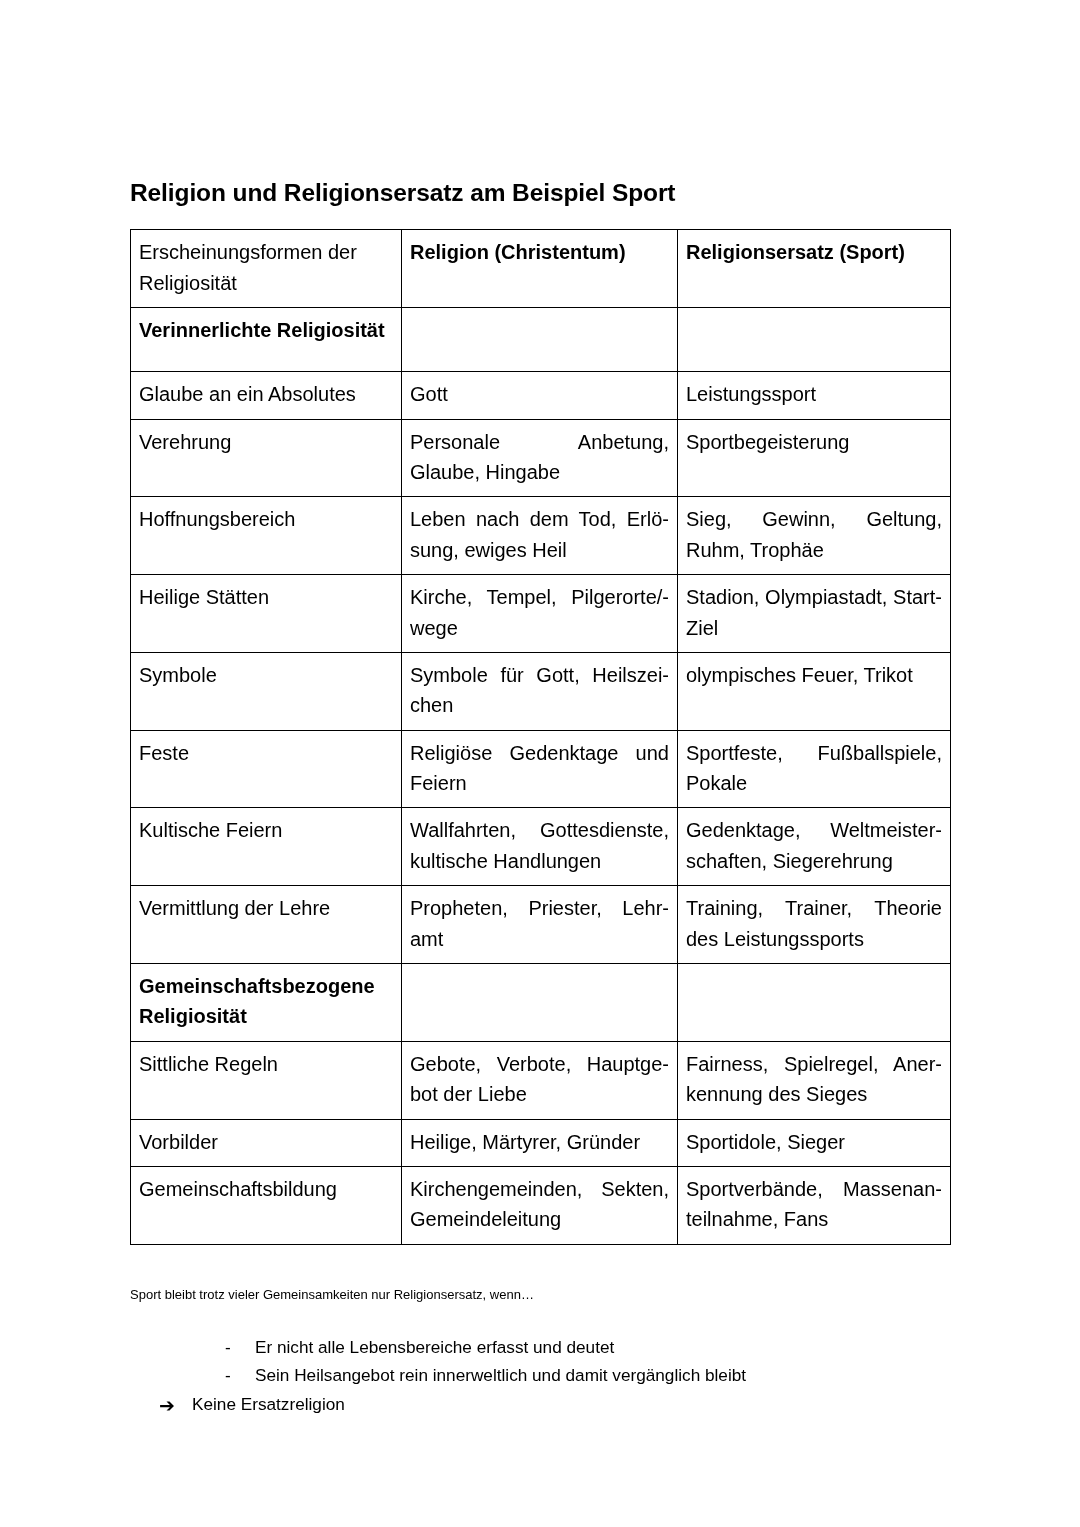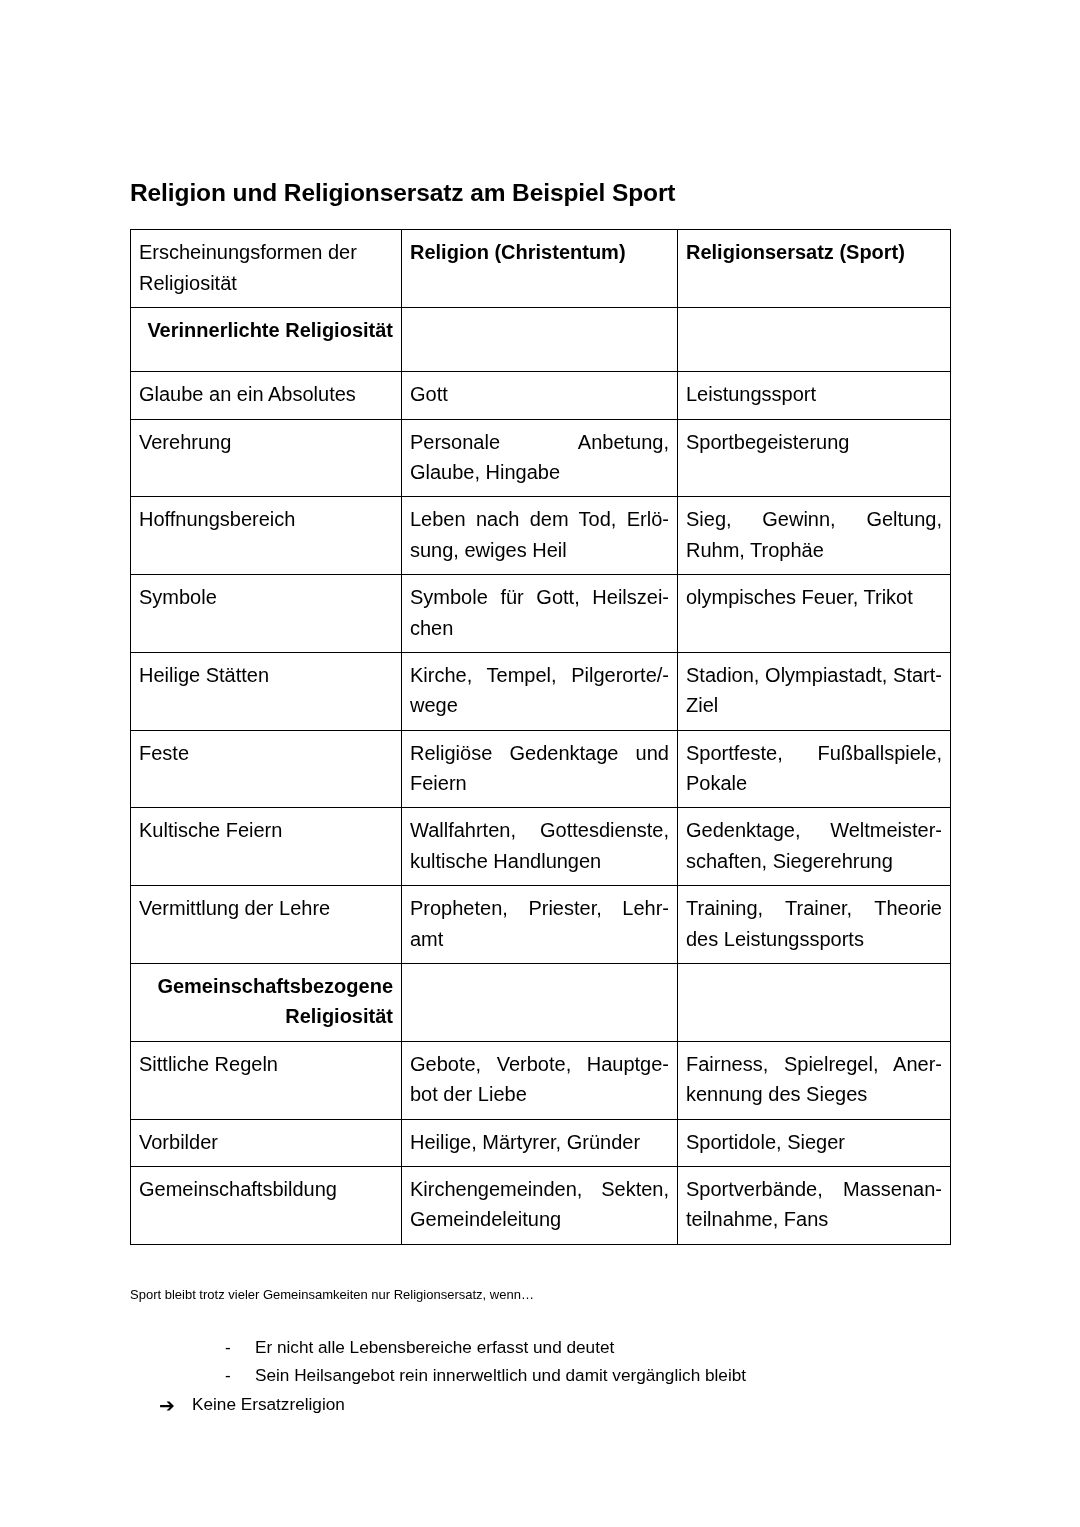--- a/index.html
+++ b/index.html
@@ -61,21 +61,20 @@
   
   td.col-b, td.col-c {
     text-align: justify;
     text-align-last: left;
     -webkit-hyphens: none;
     hyphens: none;
   }
 
   td.bold-cell, td.header-bold {
     font-weight: bold;
-    text-align: right;
   }
 
   
   tr.two-line td { height: 64px; }
   tr.one-line td { height: 32px; }
 
   .after-table {
     margin-top: 40px;
   }
 
@@ -153,28 +152,28 @@
             <td class="col-a">Verehrung</td>
             <td class="col-b">Personale Anbetung, Glaube, Hingabe</td>
             <td class="col-c">Sportbegeisterung</td>
           </tr>
           <tr class="two-line">
             <td class="col-a">Hoffnungsbereich</td>
             <td class="col-b">Leben nach dem Tod, Erlö-sung, ewiges Heil</td>
             <td class="col-c">Sieg, Gewinn, Geltung, Ruhm, Trophäe</td>
           </tr>
           <tr class="two-line">
+            <td class="col-a">Heilige Stätten</td>
+            <td class="col-b">Kirche, Tempel, Pilgerorte/-wege</td>
+            <td class="col-c">Stadion, Olympiastadt, Start-Ziel</td>
+          </tr>
+          <tr class="two-line">
             <td class="col-a">Symbole</td>
             <td class="col-b">Symbole für Gott, Heilszei-chen</td>
             <td class="col-c">olympisches Feuer, Trikot</td>
-          </tr>
-          <tr class="two-line">
-            <td class="col-a">Heilige Stätten</td>
-            <td class="col-b">Kirche, Tempel, Pilgerorte/-wege</td>
-            <td class="col-c">Stadion, Olympiastadt, Start-Ziel</td>
           </tr>
           <tr class="two-line">
             <td class="col-a">Feste</td>
             <td class="col-b">Religiöse Gedenktage und Feiern</td>
             <td class="col-c">Sportfeste, Fußballspiele, Pokale</td>
           </tr>
           <tr class="two-line">
             <td class="col-a">Kultische Feiern</td>
             <td class="col-b">Wallfahrten, Gottesdienste, kultische Handlungen</td>
             <td class="col-c">Gedenktage, Weltmeister-schaften, Siegerehrung</td>

